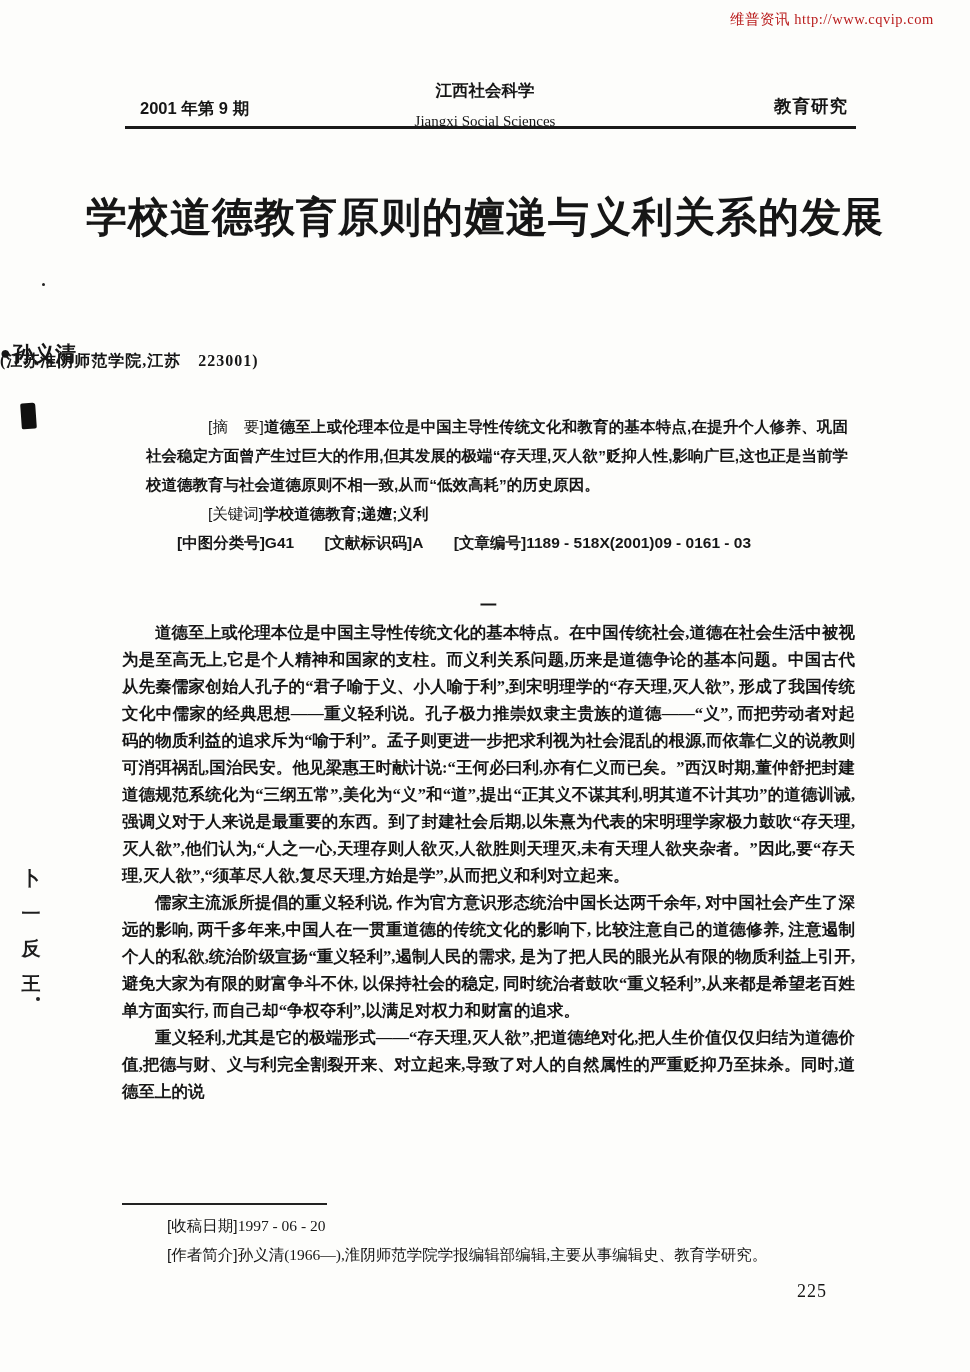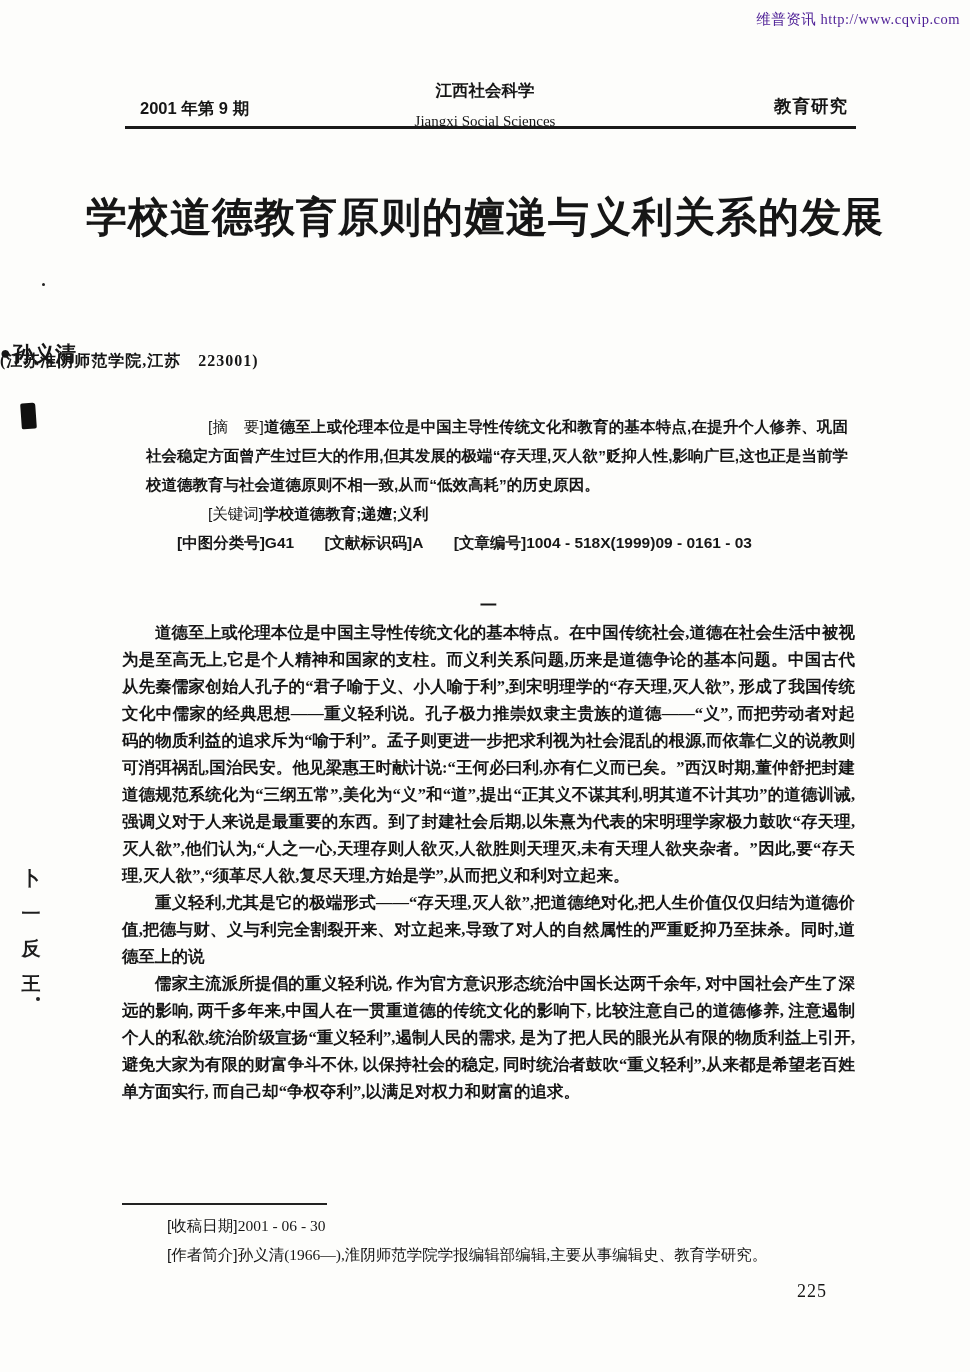--- a/index.html
+++ b/index.html
@@ -8,23 +8,22 @@
     width:970px; height:1372px;
     margin:0 auto;
     background:#fdfdfb;
     overflow:hidden;
     color:#161616;
     font-family:"Liberation Serif","DejaVu Serif",serif;
   }
   
   .watermark {
     position:absolute; top:10px; left:730px; width:230px;
-    font-size:14.5px; color:#4c1d95; letter-spacing:0.5px;
+    font-size:14.5px; color:#b91c1c; letter-spacing:0.5px;
     font-family:"Liberation Serif","DejaVu Serif",serif;
-    text-align:right;
   }
   
   .hdr-issue {
     position:absolute; top:98px; left:140px;
     font-family:"Liberation Sans","DejaVu Sans",sans-serif;
     font-weight:bold; font-size:16.5px;
   }
   .hdr-center {
     position:absolute; top:80px; left:0; width:100%;
     text-align:center; line-height:1.25;
@@ -136,34 +135,34 @@
     <span class="bullet">●</span><span>孙义清</span>
   </div>
   <div class="affiliation">(江苏淮阴师范学院,江苏　223001)</div>
 
   <div class="front-matter">
     <p class="abstract"><span class="fn-label">[摘　要]</span><span>道德至上或伦理本位是中国主导性传统文化和教育的基本特点,在提升个人修养、巩固社会稳定方面曾产生过巨大的作用,但其发展的极端“存天理,灭人欲”贬抑人性,影响广巨,这也正是当前学校道德教育与社会道德原则不相一致,从而“低效高耗”的历史原因。</span></p>
     <p class="kw-line"><span class="fn-label">[关键词]</span><span>学校道德教育;递嬗;义利</span></p>
     <p class="clc-line">
       <span class="seg"><span>[中图分类号]</span><span>G41</span></span>
       <span class="seg"><span>[文献标识码]</span><span>A</span></span>
-      <span class="seg"><span>[文章编号]</span><span>1004 - 518X(1999)09 - 0161 - 03</span></span>
+      <span class="seg"><span>[文章编号]</span><span>1189 - 518X(2001)09 - 0161 - 03</span></span>
     </p>
   </div>
 
   <div class="body-text">
     <p class="section-marker">一</p>
     <p>道德至上或伦理本位是中国主导性传统文化的基本特点。在中国传统社会,道德在社会生活中被视为是至高无上,它是个人精神和国家的支柱。而义利关系问题,历来是道德争论的基本问题。中国古代从先秦儒家创始人孔子的“君子喻于义、小人喻于利”,到宋明理学的“存天理,灭人欲”, 形成了我国传统文化中儒家的经典思想——重义轻利说。孔子极力推崇奴隶主贵族的道德——“义”, 而把劳动者对起码的物质利益的追求斥为“喻于利”。孟子则更进一步把求利视为社会混乱的根源,而依靠仁义的说教则可消弭祸乱,国治民安。他见梁惠王时献计说:“王何必曰利,亦有仁义而已矣。”西汉时期,董仲舒把封建道德规范系统化为“三纲五常”,美化为“义”和“道”,提出“正其义不谋其利,明其道不计其功”的道德训诫,强调义对于人来说是最重要的东西。到了封建社会后期,以朱熹为代表的宋明理学家极力鼓吹“存天理,灭人欲”,他们认为,“人之一心,天理存则人欲灭,人欲胜则天理灭,未有天理人欲夹杂者。”因此,要“存天理,灭人欲”,“须革尽人欲,复尽天理,方始是学”,从而把义和利对立起来。</p>
+    <p>儒家主流派所提倡的重义轻利说, 作为官方意识形态统治中国长达两千余年, 对中国社会产生了深远的影响, 两千多年来,中国人在一贯重道德的传统文化的影响下, 比较注意自己的道德修养, 注意遏制个人的私欲,统治阶级宣扬“重义轻利”,遏制人民的需求, 是为了把人民的眼光从有限的物质利益上引开,避免大家为有限的财富争斗不休, 以保持社会的稳定, 同时统治者鼓吹“重义轻利”,从来都是希望老百姓单方面实行, 而自己却“争权夺利”,以满足对权力和财富的追求。</p>
     <p>重义轻利,尤其是它的极端形式——“存天理,灭人欲”,把道德绝对化,把人生价值仅仅归结为道德价值,把德与财、义与利完全割裂开来、对立起来,导致了对人的自然属性的严重贬抑乃至抹杀。同时,道德至上的说</p>
-    <p>儒家主流派所提倡的重义轻利说, 作为官方意识形态统治中国长达两千余年, 对中国社会产生了深远的影响, 两千多年来,中国人在一贯重道德的传统文化的影响下, 比较注意自己的道德修养, 注意遏制个人的私欲,统治阶级宣扬“重义轻利”,遏制人民的需求, 是为了把人民的眼光从有限的物质利益上引开,避免大家为有限的财富争斗不休, 以保持社会的稳定, 同时统治者鼓吹“重义轻利”,从来都是希望老百姓单方面实行, 而自己却“争权夺利”,以满足对权力和财富的追求。</p>
   </div>
 
   <div class="footnote-block">
     <div class="footnote-rule"></div>
-    <p><span class="fn-label">[收稿日期]</span><span>2001 - 06 - 30</span></p>
+    <p><span class="fn-label">[收稿日期]</span><span>1997 - 06 - 20</span></p>
     <p><span class="fn-label">[作者简介]</span><span>孙义清(1966—),淮阴师范学院学报编辑部编辑,主要从事编辑史、教育学研究。</span></p>
   </div>
 
   <div class="page-number">225</div>
 
   <div class="ink-blob"></div>
   <div class="margin-marks">
     <span>卜</span>
     <span>一</span>
     <span>反</span>

